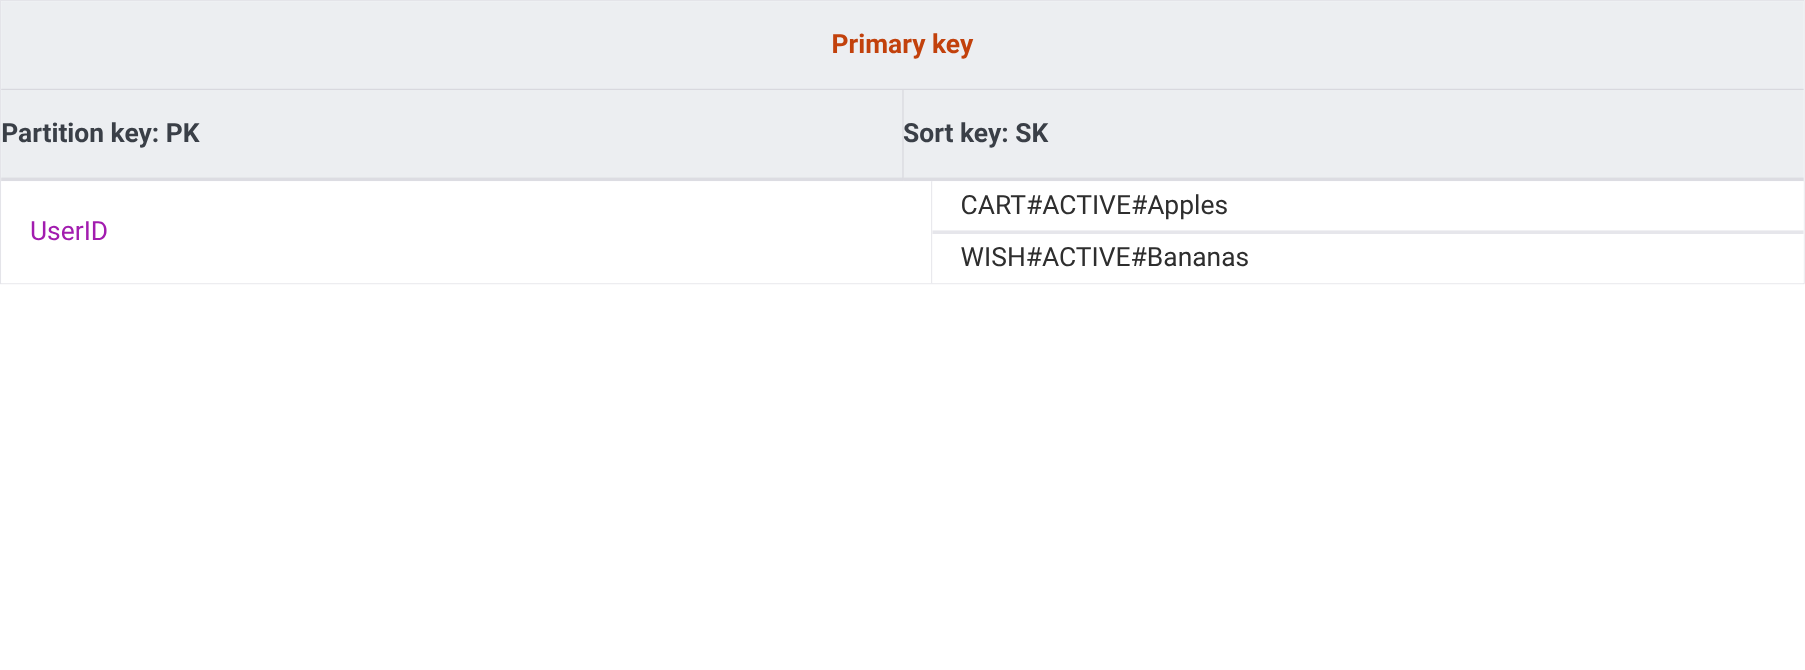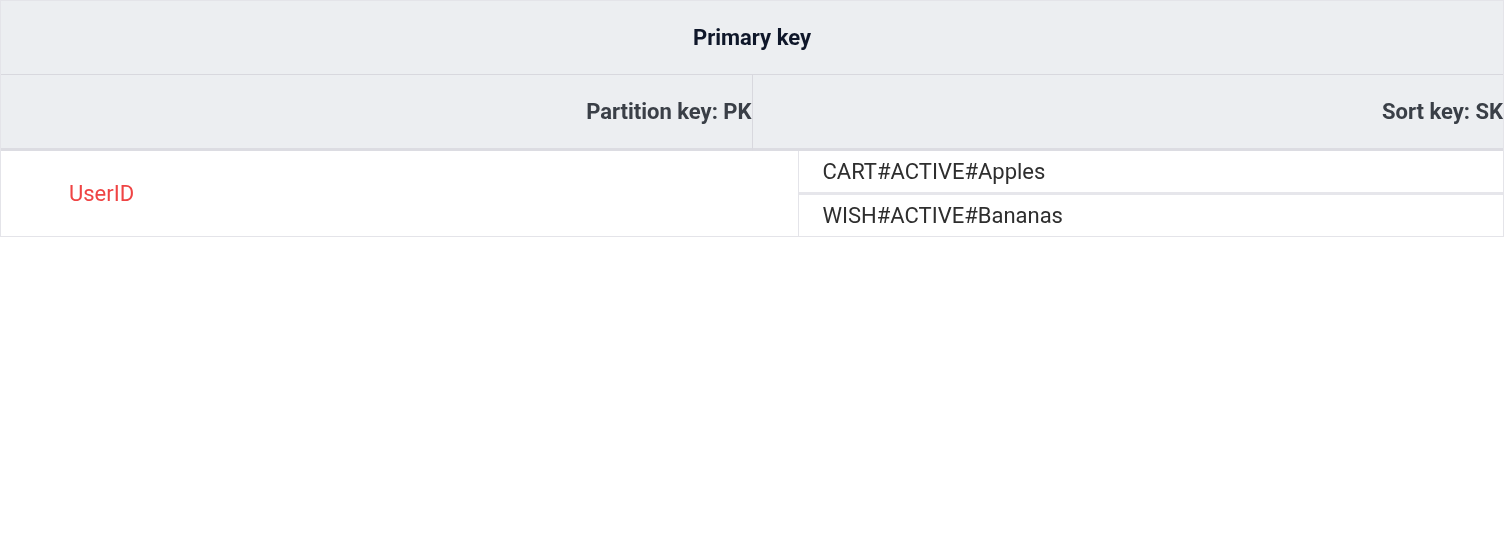--- a/index.html
+++ b/index.html
@@ -16,52 +16,51 @@
     .table-container {
       border: 1px solid #e4e4e9;
       width: 100%;
     }
     .header-primary {
       background: #eceef1;
       text-align: center;
       padding: 24px 0;
       font-weight: 700;
       font-size: 22px;
-      color: #0f172a;
+      color: #c2410c;
       border-bottom: 1px solid #d8d8de;
     }
     .header-row {
       display: flex;
       background: #eceef1;
     }
     .header-cell {
       flex: 1;
-      text-align: right;
+      text-align: left;
       padding: 24px 0;
       font-weight: 700;
       font-size: 22px;
       color: #3a3f47;
       border-bottom: 3px solid #dcdce2;
     }
     .header-cell:first-child {
       border-right: 1px solid #d8d8de;
     }
     .body-row {
       display: flex;
     }
     .pk-cell {
       flex: 1;
       display: flex;
       align-items: center;
       padding: 16px 24px;
       font-size: 22px;
-      color: #ef4444;
+      color: #a21caf;
       border-right: 1px solid #e4e4e9;
       background: #ffffff;
-      margin-left: 44px;
     }
     .sk-column {
       flex: 1;
       display: flex;
       flex-direction: column;
     }
     .sk-cell {
       padding: 8px 24px;
       font-size: 22px;
       color: #2e2e2e;

